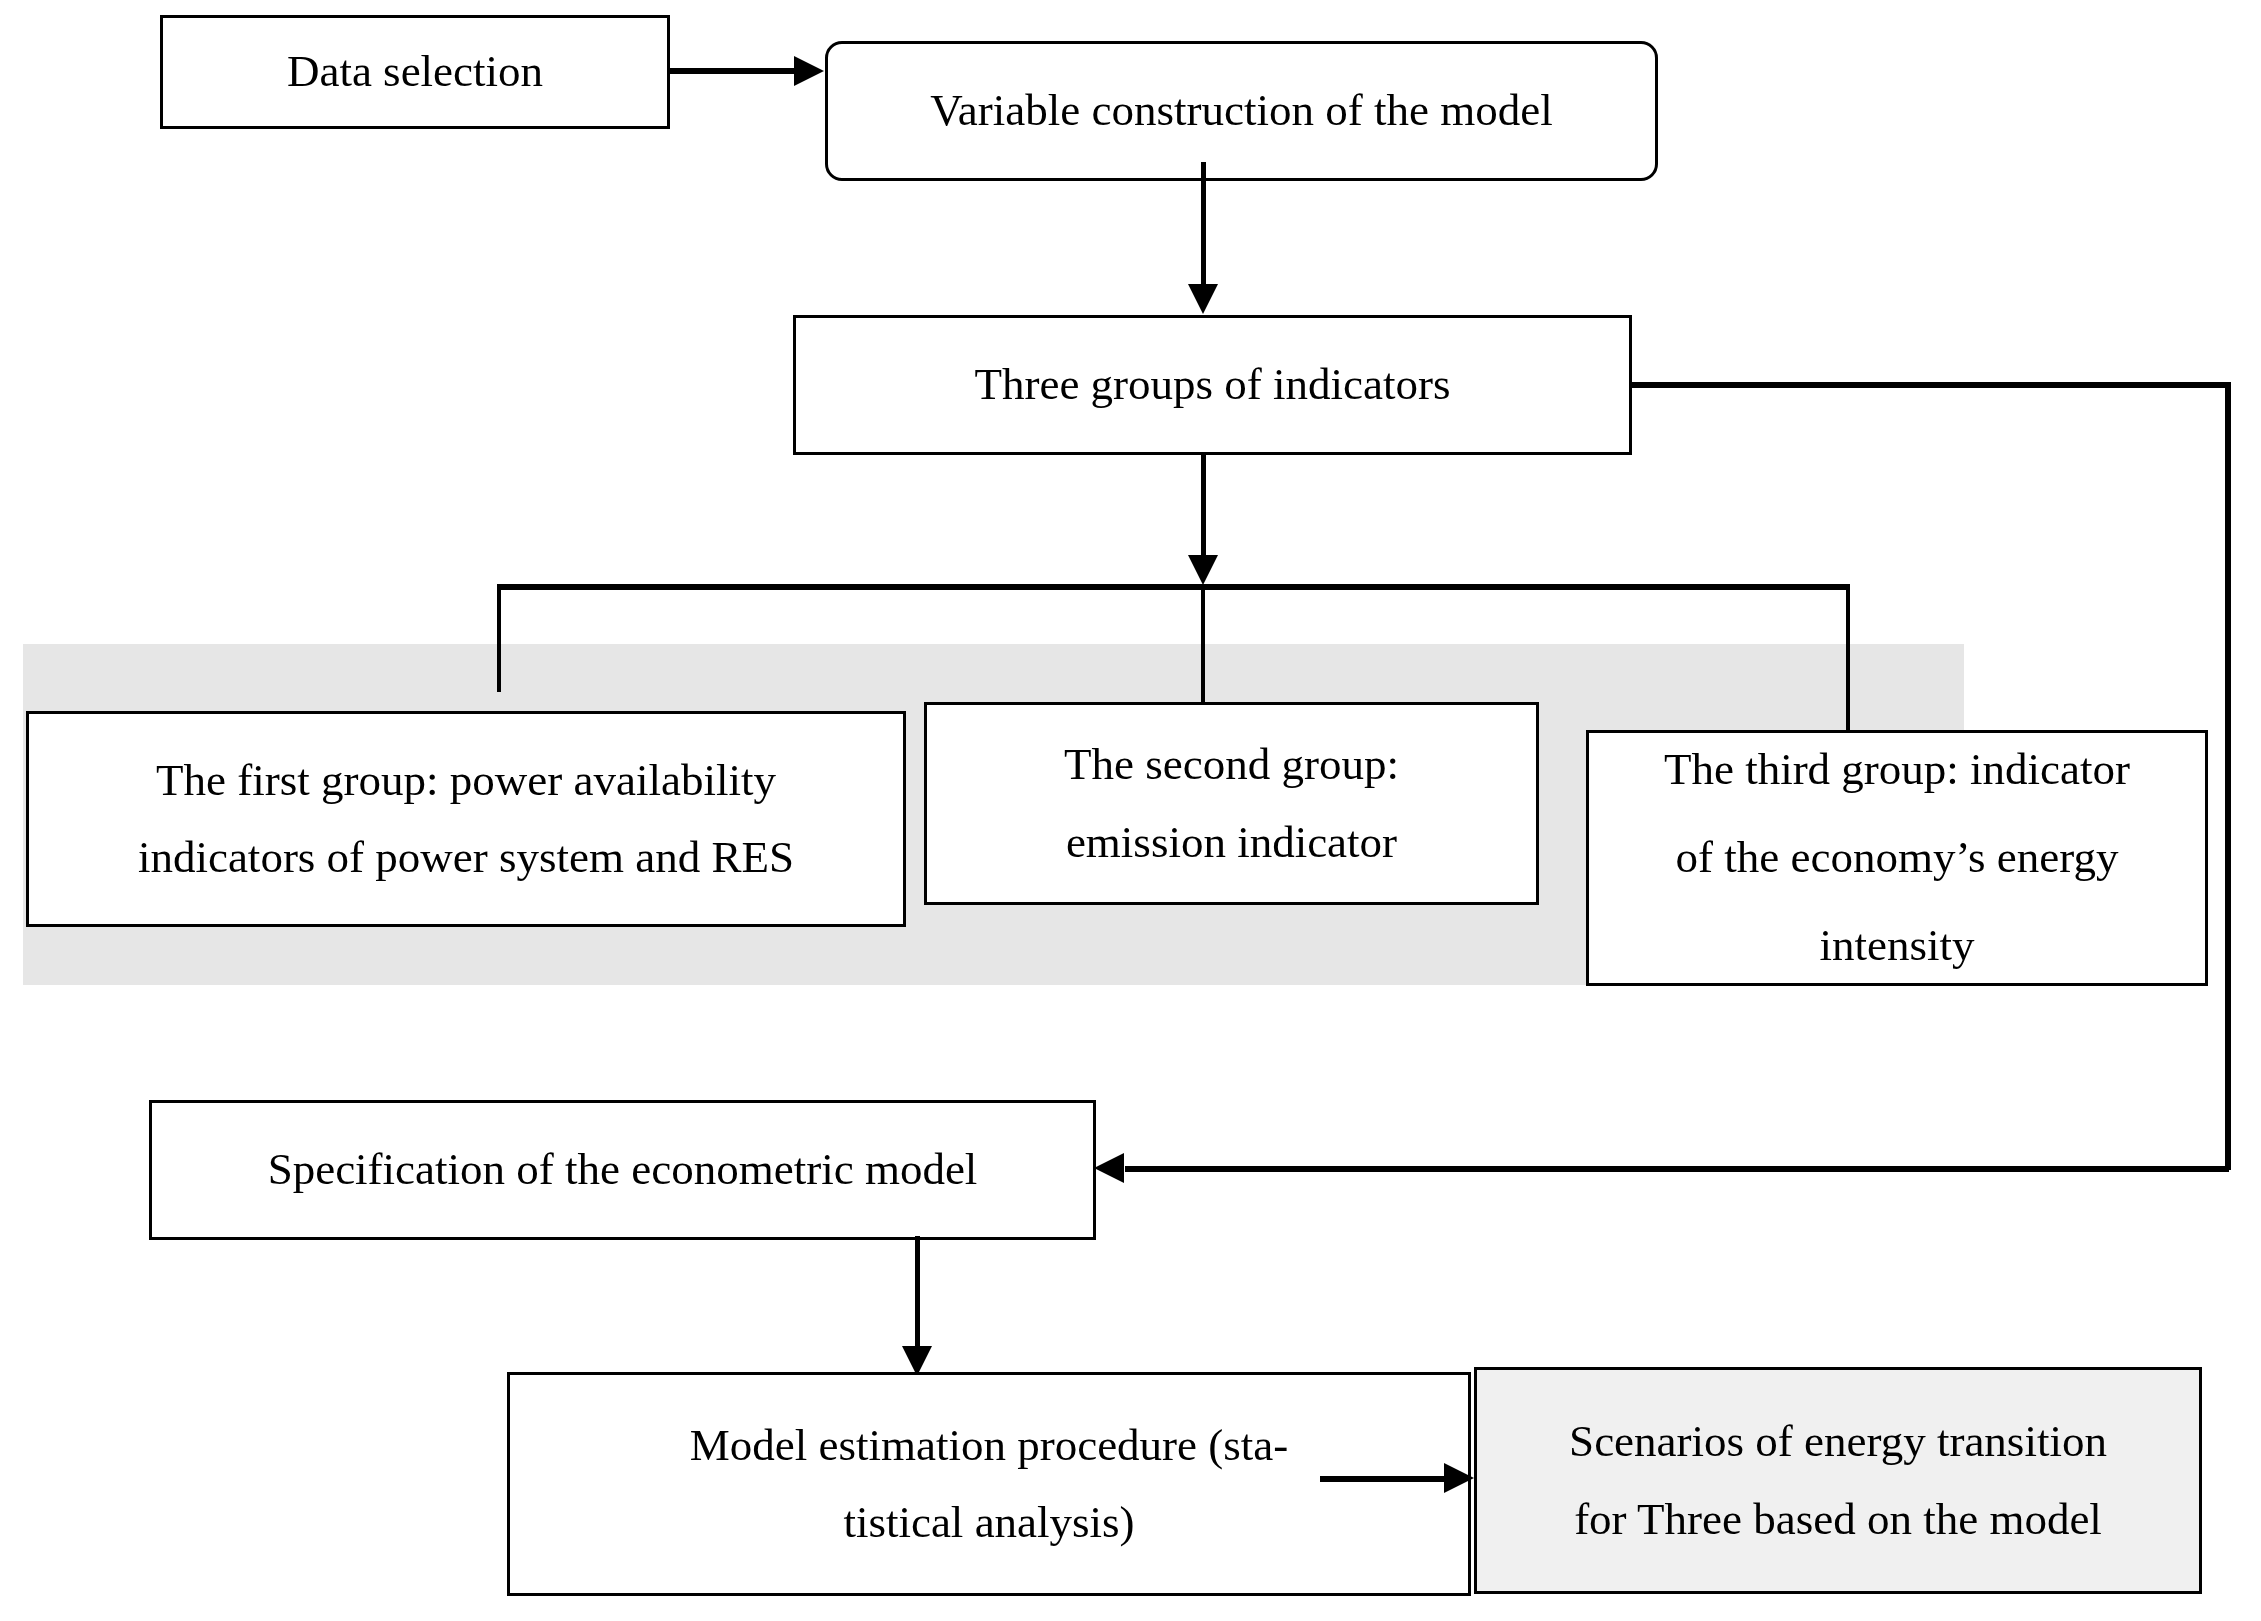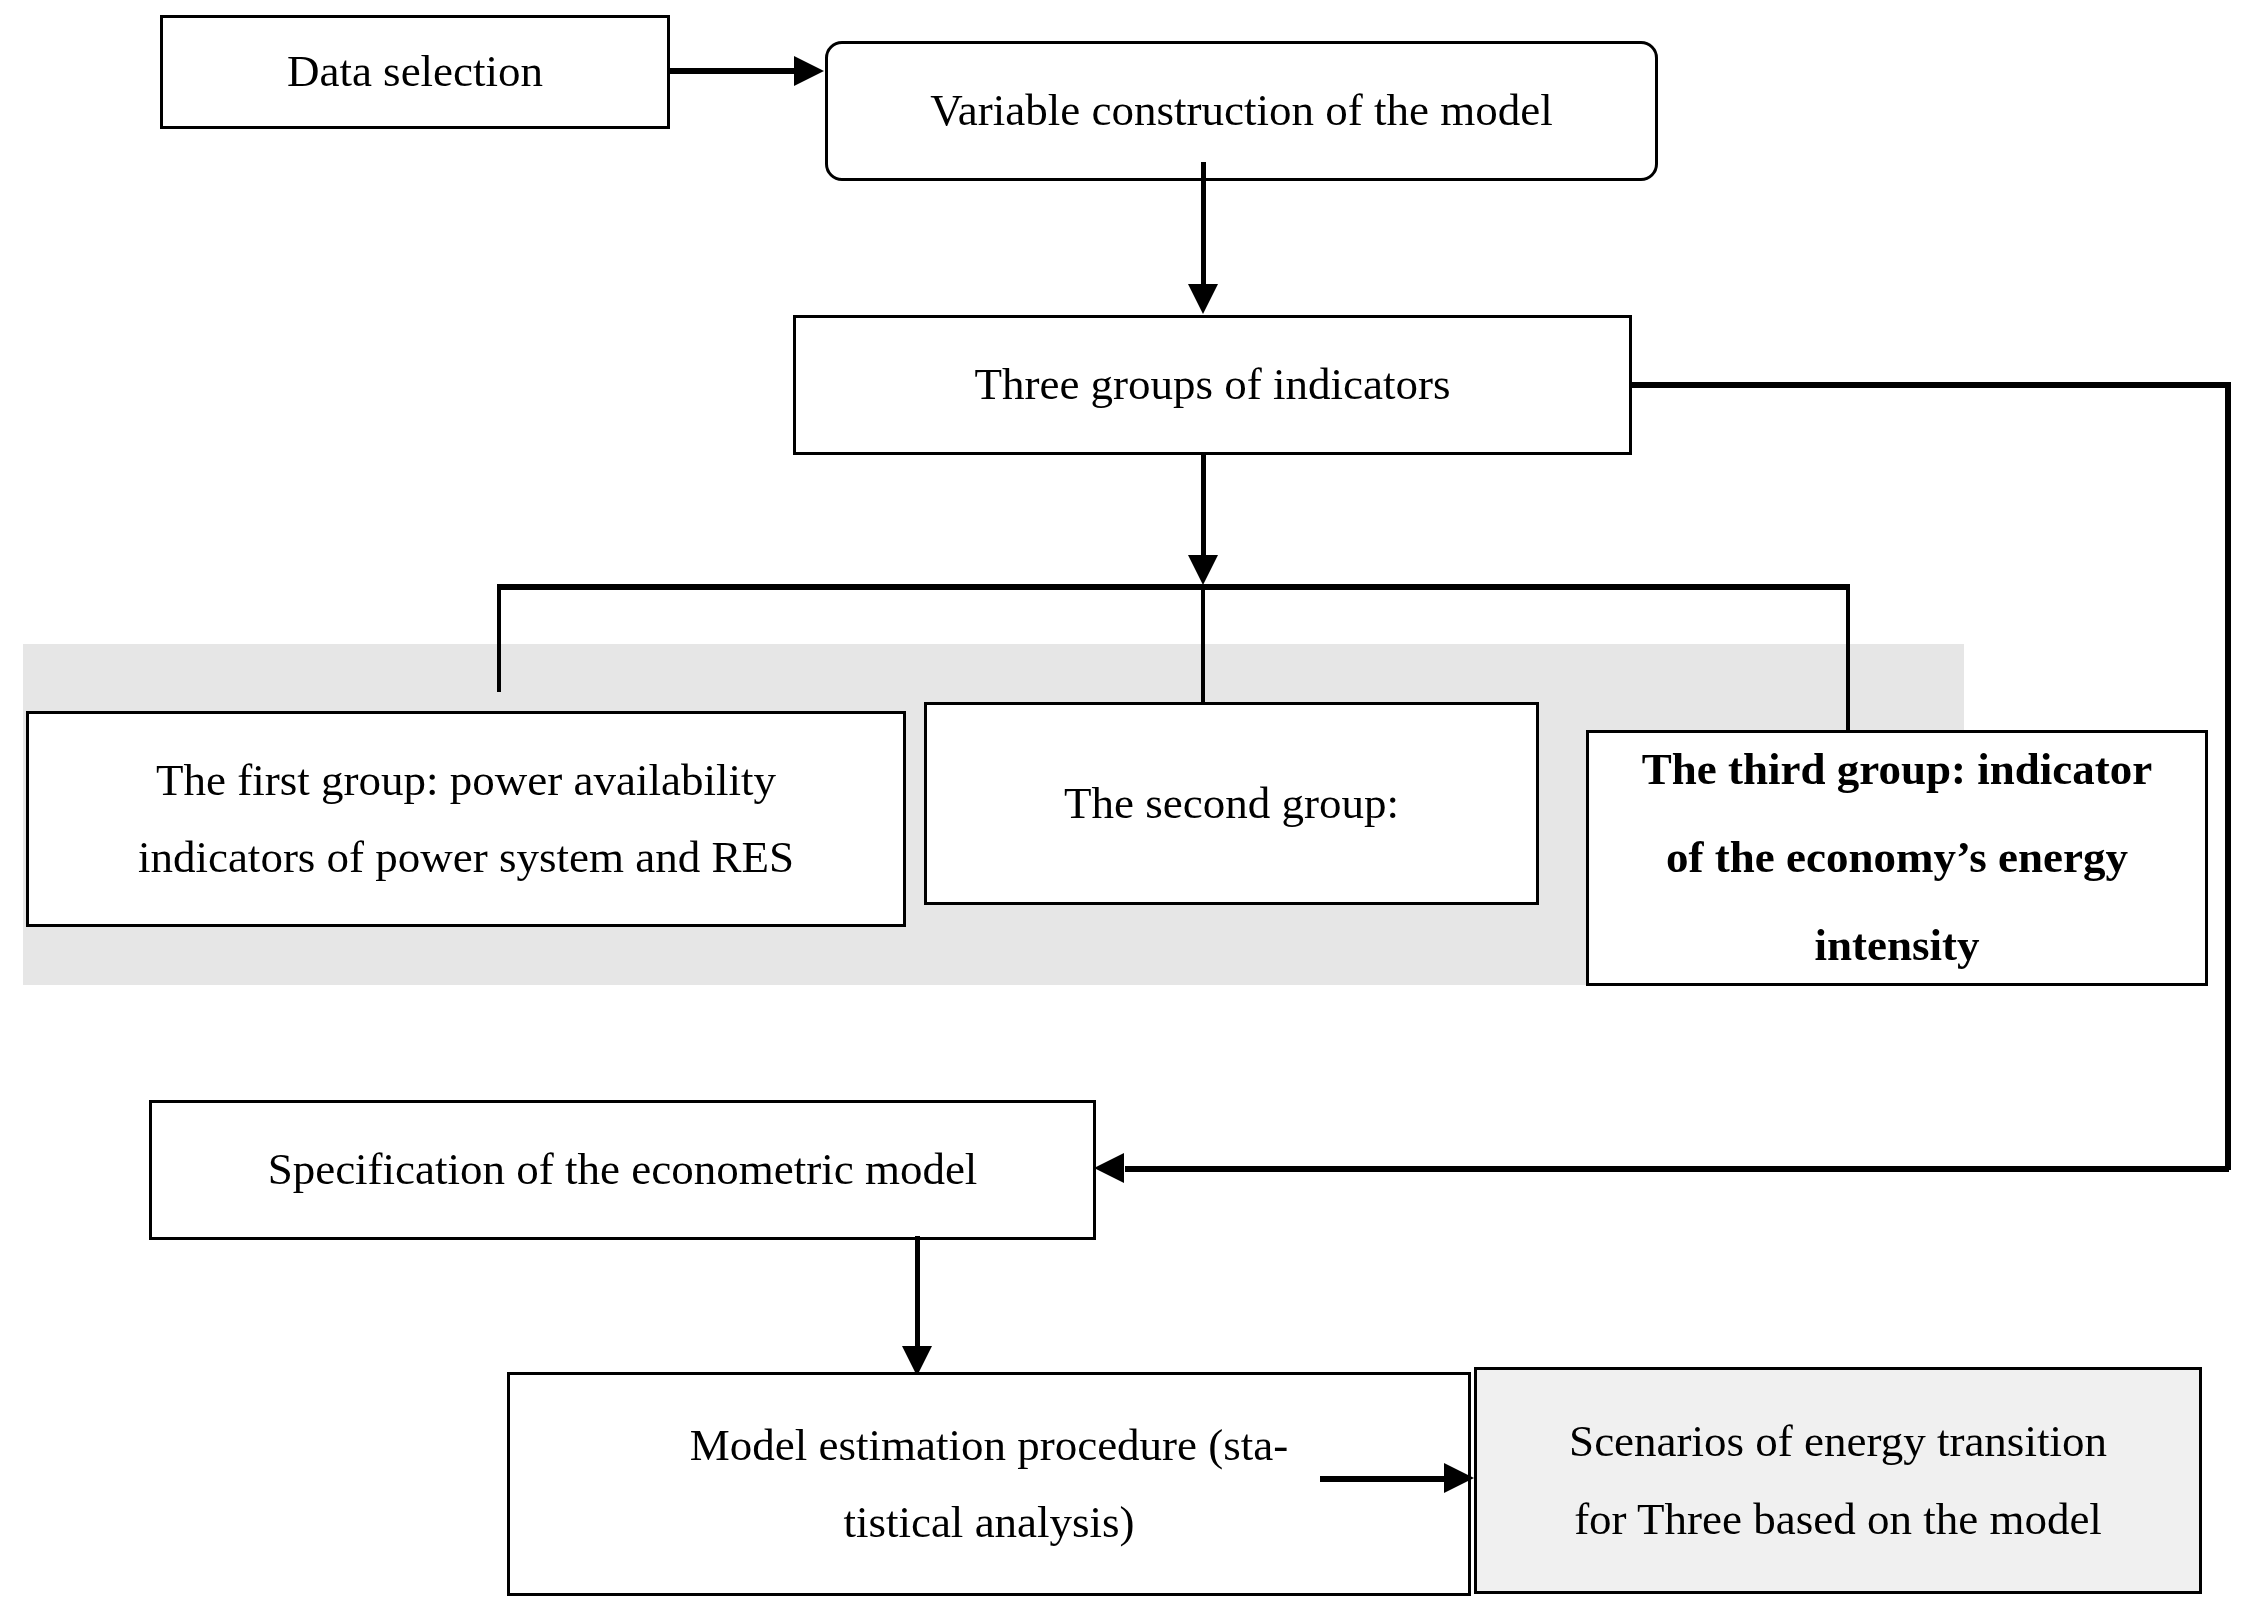--- a/index.html
+++ b/index.html
@@ -62,24 +62,25 @@
   <div class="node lead" style="left:26px;top:711px;width:880px;height:216px;">
     <span class="txt">
       <span>The first group: power availability</span><br>
       <span>indicators of power system and RES</span>
     </span>
   </div>
 
   <div class="node lead" style="left:924px;top:702px;width:615px;height:203px;">
     <span class="txt">
       <span>The second group:</span><br>
+      <span>emission indicator</span>
     </span>
   </div>
 
-  <div class="node lead3" style="left:1586px;top:730px;width:622px;height:256px;font-weight:bold;">
+  <div class="node lead3" style="left:1586px;top:730px;width:622px;height:256px;">
     <span class="txt">
       <span>The third group: indicator</span><br>
       <span>of the economy’s energy</span><br>
       <span>intensity</span>
     </span>
   </div>
 
   <div class="ln hlt" style="left:1632px;top:382px;width:599px;"></div>
   <div class="ln vlt" style="left:2225px;top:382px;height:788px;"></div>
   <div class="ln hlt" style="left:1125px;top:1166px;width:1104px;"></div>

